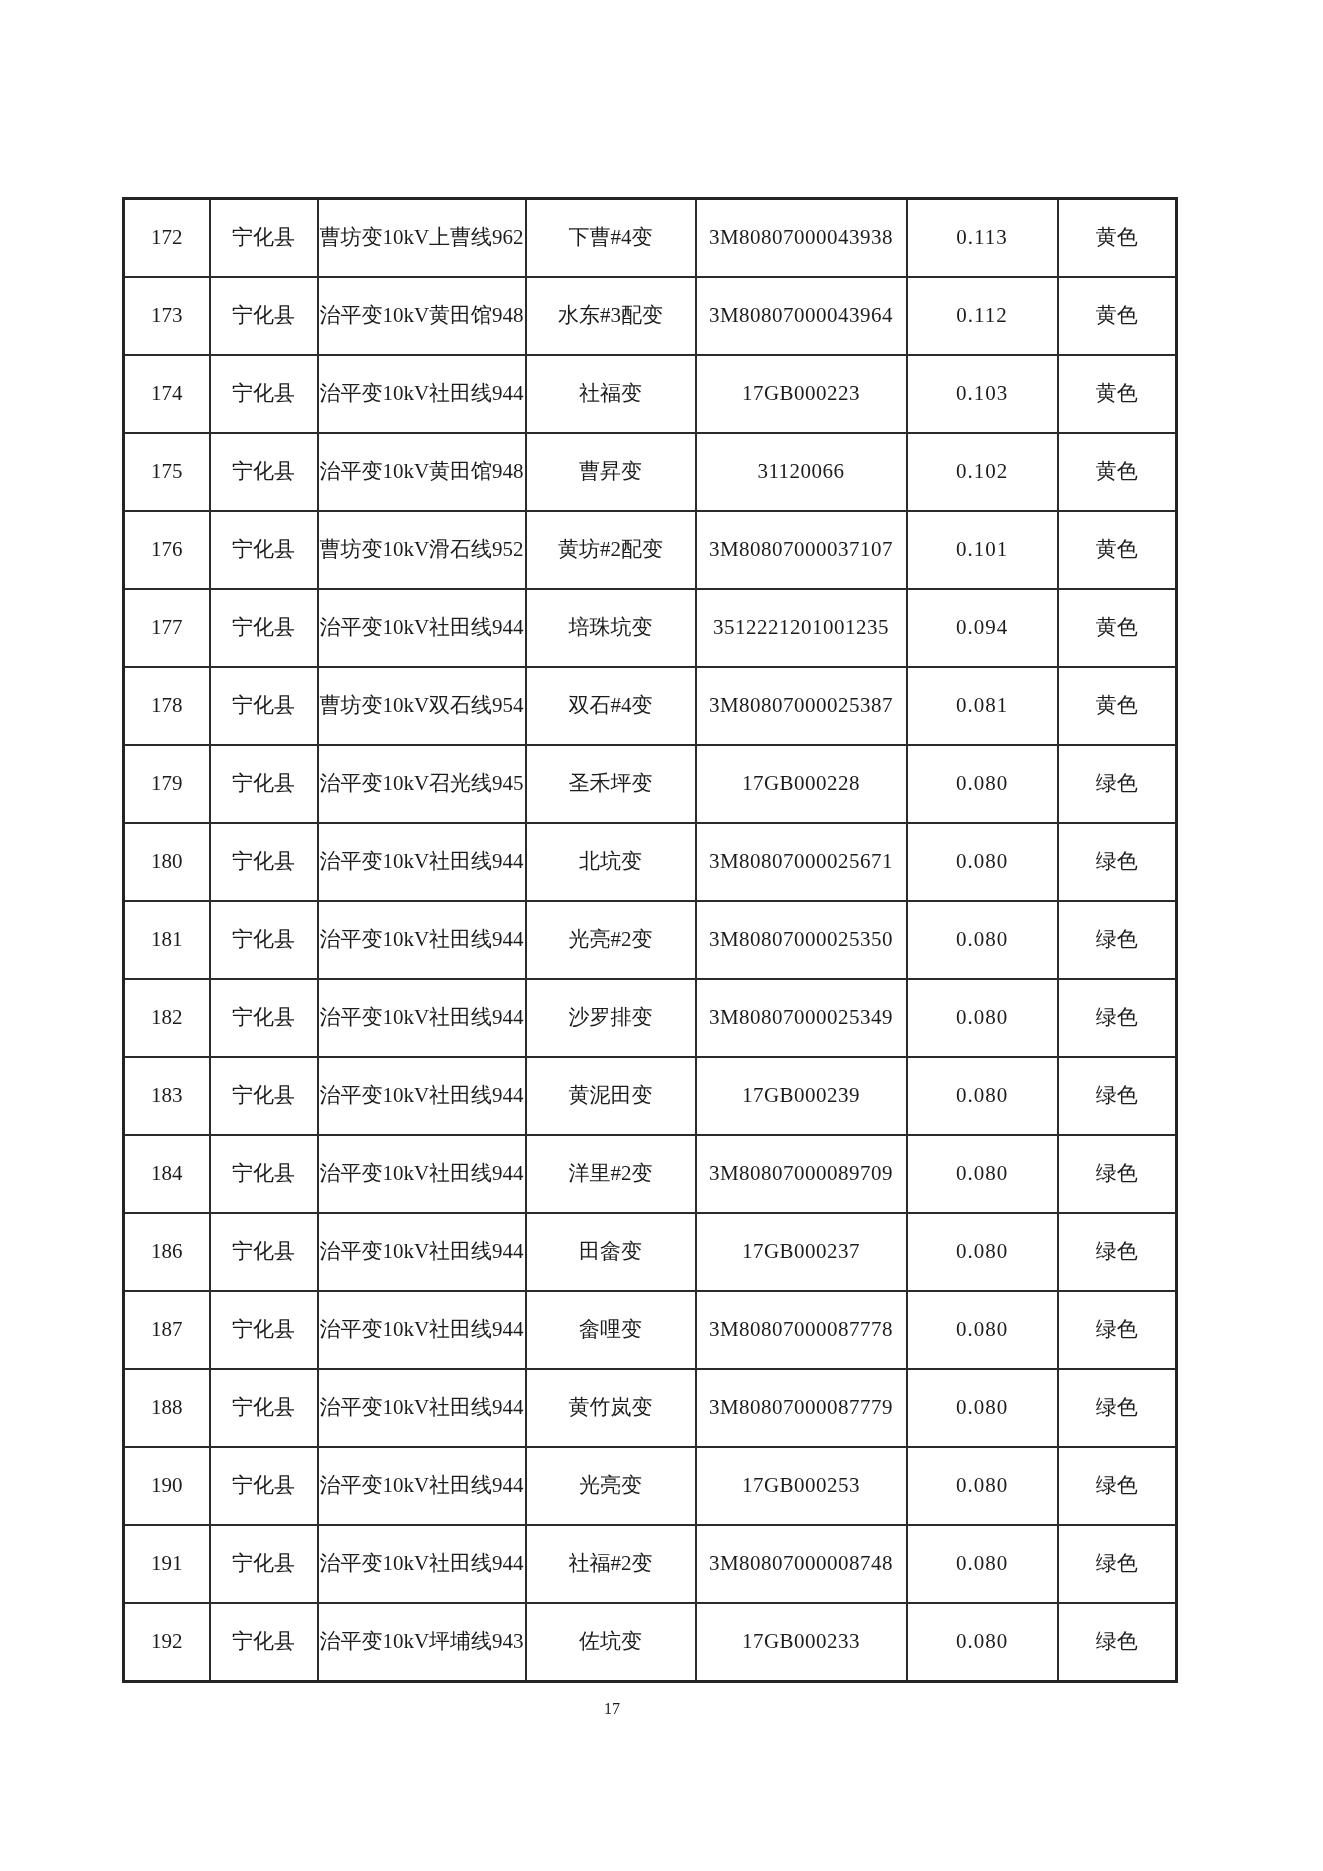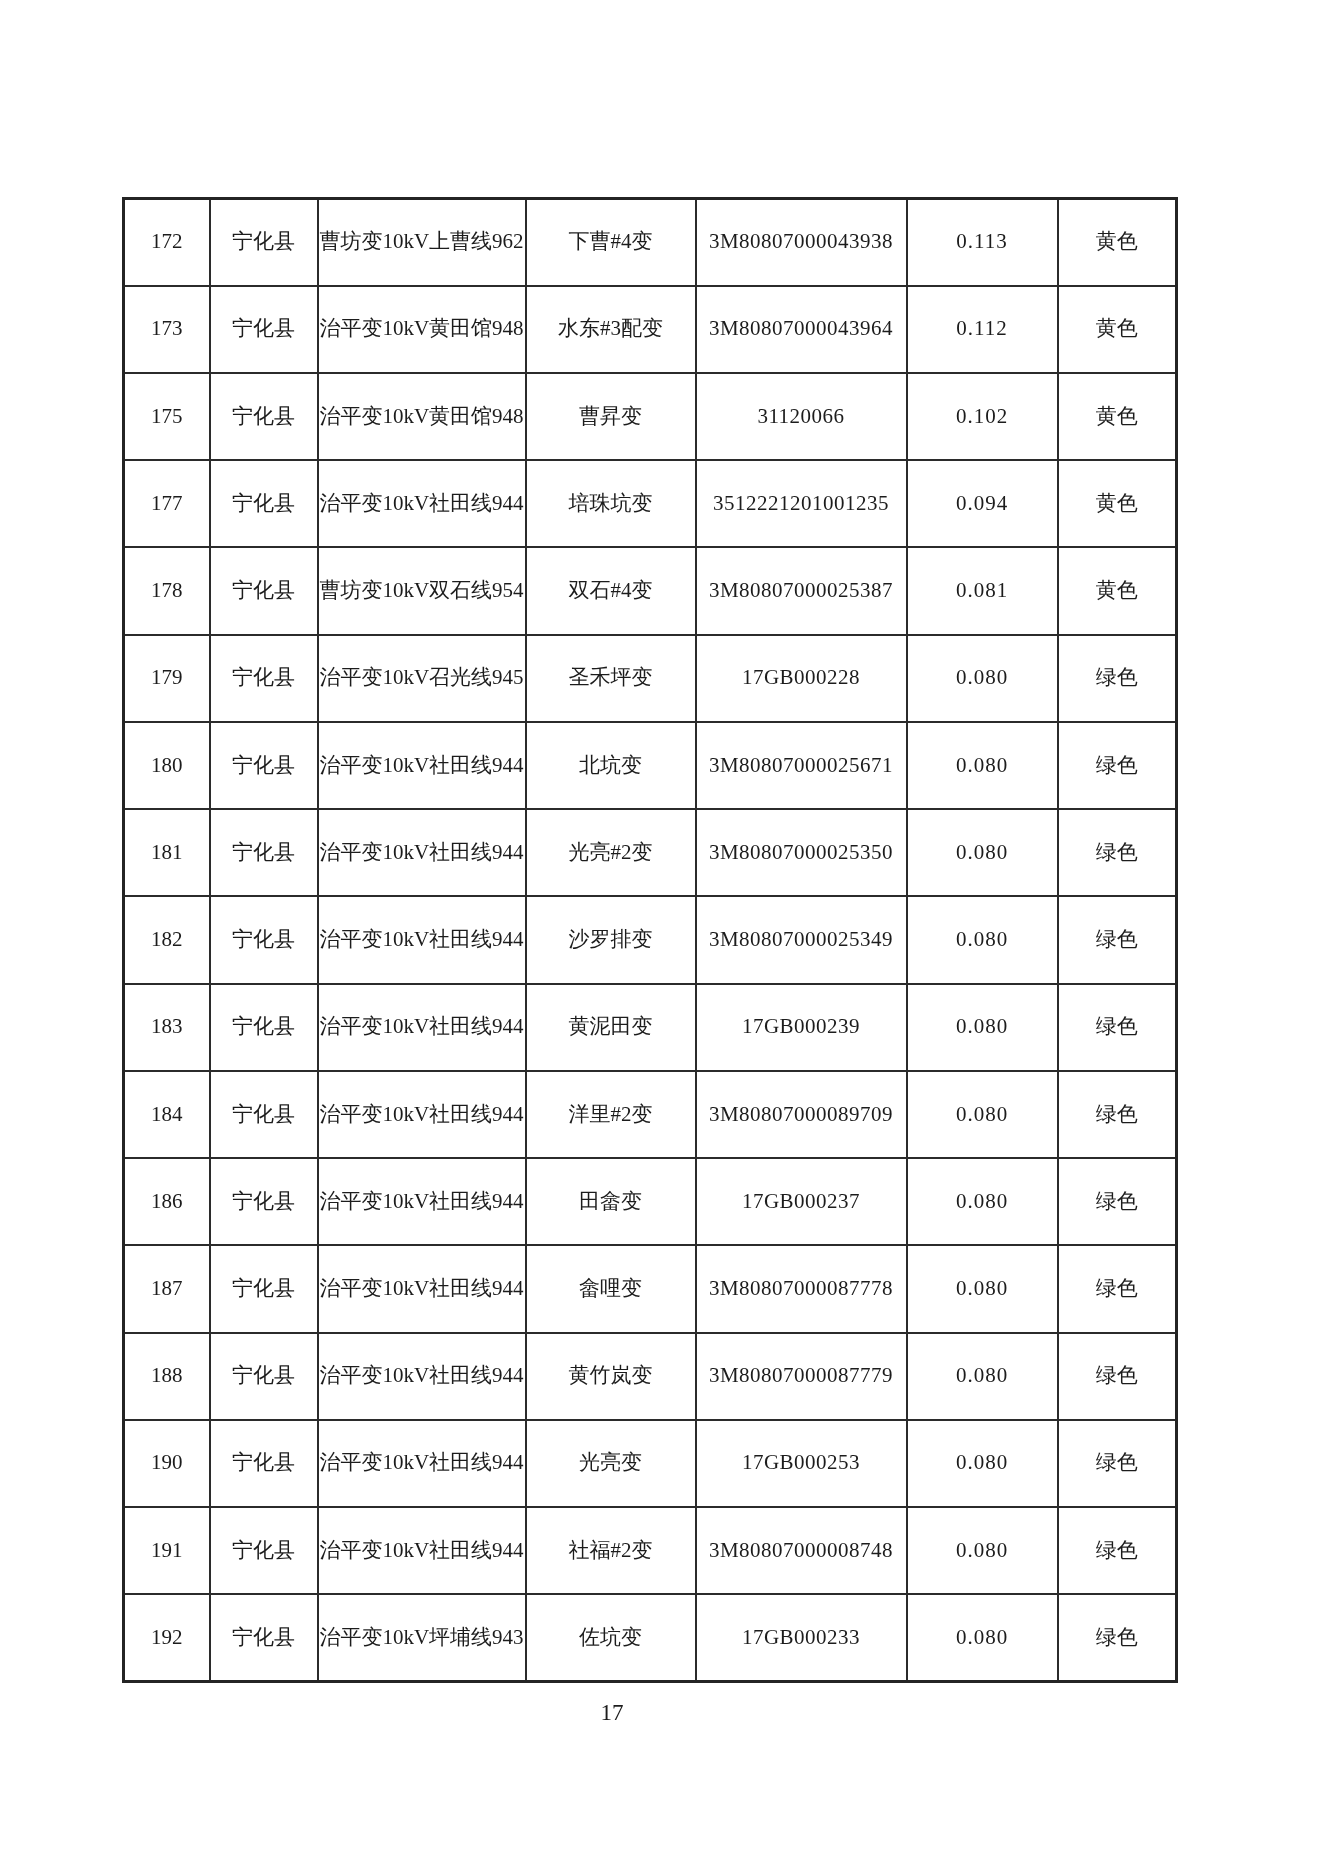--- a/index.html
+++ b/index.html
@@ -50,21 +50,21 @@
   td.col-value {
     letter-spacing: 1px;
     margin-left: 37px;
   }
   .page-number {
     position: absolute;
     top: 1700px;
     left: 0;
     width: 1224px;
     text-align: center;
-    font-size: 23px;
+    font-size: 16px;
   }
 </style>
 </head>
 <body>
 
 <div class="page">
 
   <table class="data-table">
     <colgroup>
       <col style="width:86px">
@@ -88,29 +88,47 @@
         <tr>
           <td class="col-no">173</td>
           <td class="col-county">宁化县</td>
           <td class="col-line">治平变10kV黄田馆948</td>
           <td class="col-station">水东#3配变</td>
           <td class="col-code">3M80807000043964</td>
           <td class="col-value">0.112</td>
           <td class="col-color">黄色</td>
         </tr>
         <tr>
+          <td class="col-no">174</td>
+          <td class="col-county">宁化县</td>
+          <td class="col-line">治平变10kV社田线944</td>
+          <td class="col-station">社福变</td>
+          <td class="col-code">17GB000223</td>
+          <td class="col-value">0.103</td>
+          <td class="col-color">黄色</td>
+        </tr>
+        <tr>
           <td class="col-no">175</td>
           <td class="col-county">宁化县</td>
           <td class="col-line">治平变10kV黄田馆948</td>
           <td class="col-station">曹昇变</td>
           <td class="col-code">31120066</td>
           <td class="col-value">0.102</td>
           <td class="col-color">黄色</td>
         </tr>
         <tr>
+          <td class="col-no">176</td>
+          <td class="col-county">宁化县</td>
+          <td class="col-line">曹坊变10kV滑石线952</td>
+          <td class="col-station">黄坊#2配变</td>
+          <td class="col-code">3M80807000037107</td>
+          <td class="col-value">0.101</td>
+          <td class="col-color">黄色</td>
+        </tr>
+        <tr>
           <td class="col-no">177</td>
           <td class="col-county">宁化县</td>
           <td class="col-line">治平变10kV社田线944</td>
           <td class="col-station">培珠坑变</td>
           <td class="col-code">3512221201001235</td>
           <td class="col-value">0.094</td>
           <td class="col-color">黄色</td>
         </tr>
         <tr>
           <td class="col-no">178</td>

